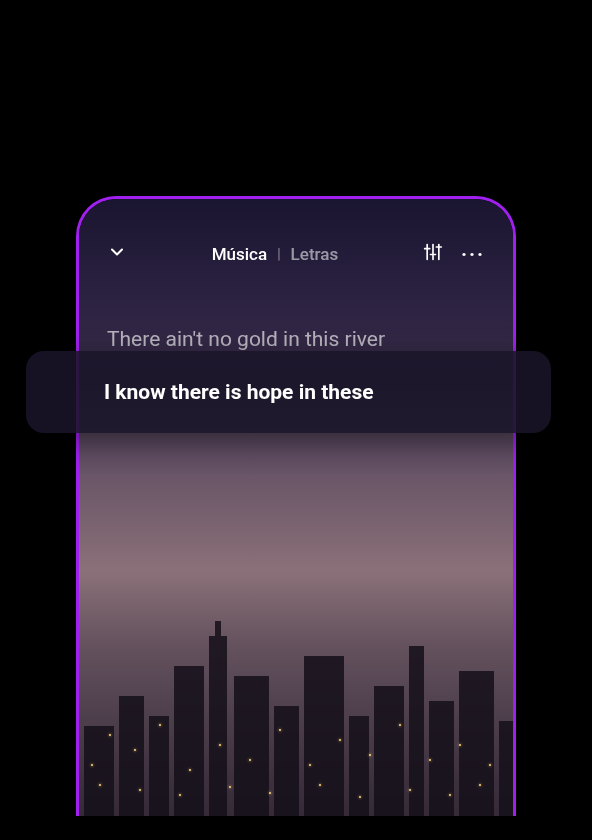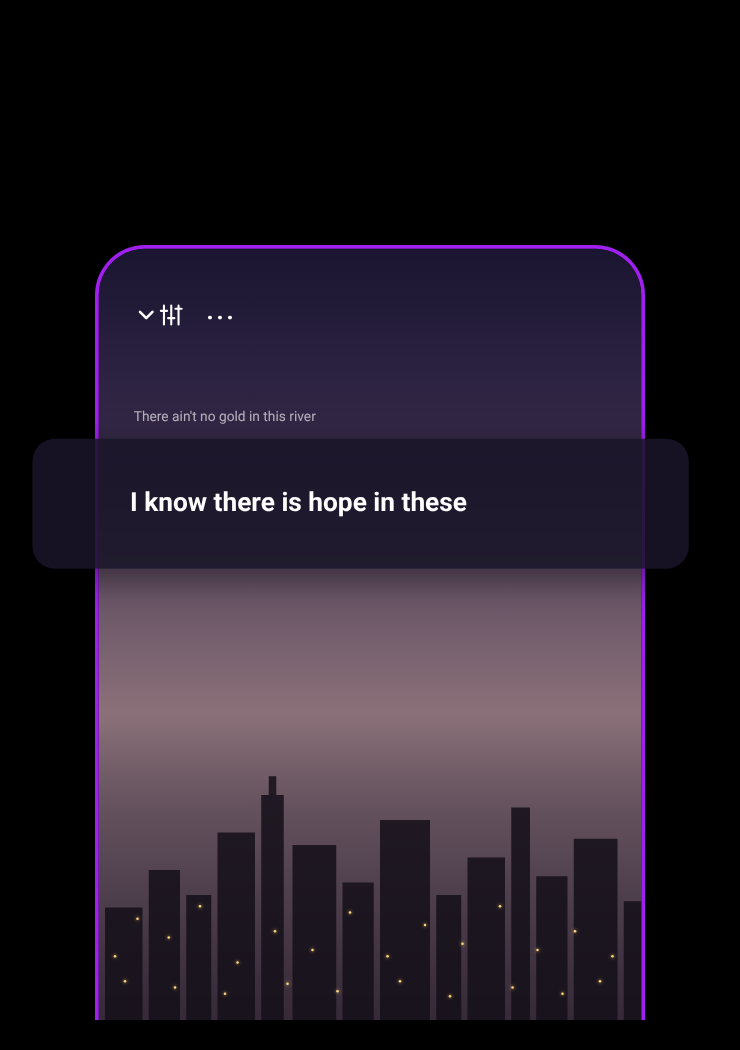--- a/index.html
+++ b/index.html
@@ -128,33 +128,33 @@
     }
     .lyrics-area {
       position: absolute;
       top: 120px;
       left: 0;
       right: 0;
       z-index: 3;
     }
     .lyric-line {
       padding: 8px 28px;
-      font-size: 11px;
+      font-size: 21px;
       color: rgba(255,255,255,0.65);
       font-weight: 400;
     }
     .lyric-after {
       padding-top: 18px;
     }
     .highlight-box {
       position: absolute;
       top: 255px;
       left: -50px;
       right: -35px;
-      height: 104px;
+      height: 82px;
       background: rgba(25, 20, 40, 0.88);
       border-radius: 18px;
       display: flex;
       align-items: center;
       padding-left: 78px;
       z-index: 10;
       box-shadow: 0 8px 30px rgba(0,0,0,0.4);
     }
     .highlight-text {
       font-size: 21px;
@@ -224,20 +224,25 @@
           <div class="light" style="left:400px;bottom:30px"></div>
         </div>
       </div>
 
       <div class="header">
         <span class="chevron">
           <svg width="20" height="20" viewBox="0 0 24 24" fill="none" stroke="currentColor" stroke-width="2.5" stroke-linecap="round" stroke-linejoin="round">
               <polyline points="6 9 12 15 18 9"></polyline>
             </svg>
         </span>
+        <div class="header-center">
+          <span class="tab tab-active">Música</span>
+          <span class="tab-divider">|</span>
+          <span class="tab tab-inactive">Letras</span>
+        </div>
         <div class="header-right">
           <span class="eq-icon">
             <svg width="20" height="20" viewBox="0 0 24 24" fill="none" stroke="currentColor" stroke-width="2" stroke-linecap="round">
               <line x1="5" y1="3" x2="5" y2="21"></line>
               <line x1="12" y1="3" x2="12" y2="21"></line>
               <line x1="19" y1="3" x2="19" y2="21"></line>
               <line x1="2" y1="8" x2="8" y2="8"></line>
               <line x1="9" y1="15" x2="15" y2="15"></line>
               <line x1="16" y1="6" x2="22" y2="6"></line>
             </svg>

